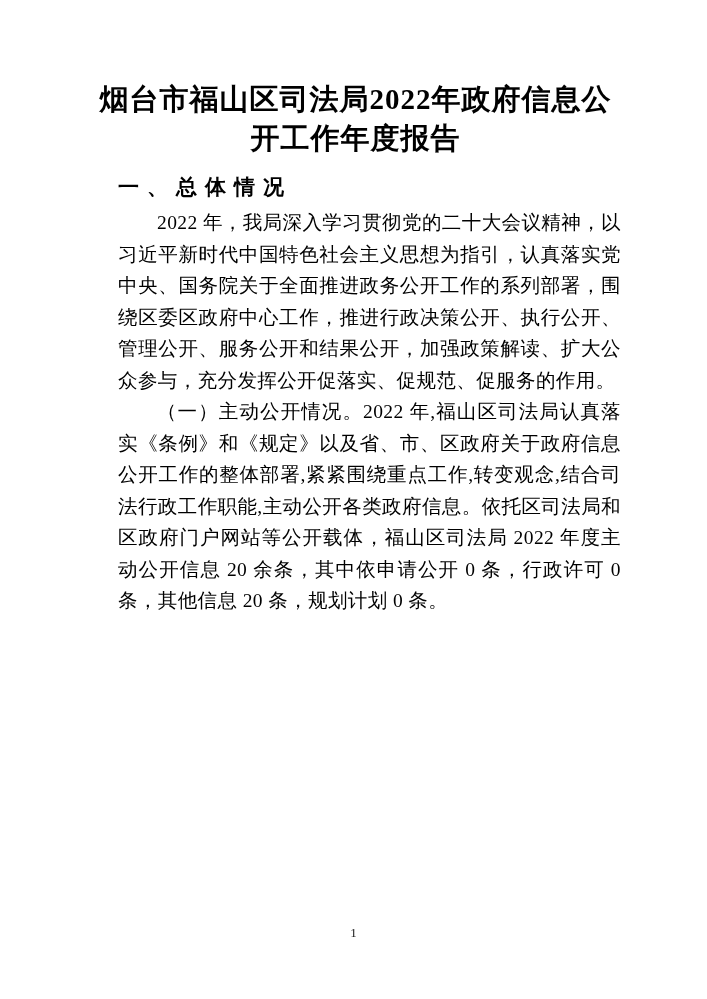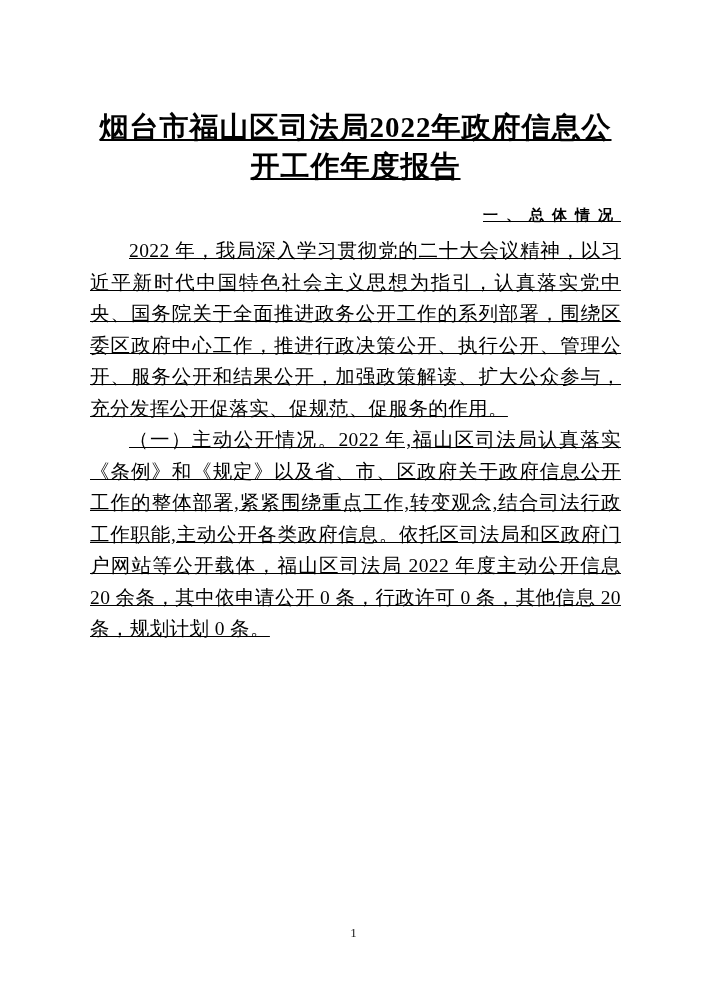--- a/index.html
+++ b/index.html
@@ -13,45 +13,44 @@
     color: #000000;
   }
   .page {
     position: relative;
     width: 707px;
     height: 999px;
     background: #ffffff;
     overflow: hidden;
   }
   .content {
-    padding: 108px 86px 0 90px;
-    text-decoration: underline;
+    padding: 80px 86px 0 90px;
   }
   .doc-title {
     font-family: "Liberation Serif", "DejaVu Serif", serif;
     font-weight: bold;
     font-size: 29px;
     line-height: 39px;
     text-align: center;
     letter-spacing: 1px;
     color: #000000;
   }
   .section-heading {
     margin-top: 15px;
     margin-left: 28px;
     font-family: "Liberation Sans", "DejaVu Sans", sans-serif;
     font-weight: bold;
-    font-size: 15px;
+    font-size: 21px;
     letter-spacing: 8px;
     line-height: 28px;
     color: #000000;
-    text-align: right;
   }
   .body-text {
     margin-top: 6px;
+    margin-left: 28px;
   }
   .body-text p {
     font-size: 19.5px;
     line-height: 31.5px;
     text-align: justify;
     text-indent: 2em;
     letter-spacing: 0.4px;
     color: #000000;
   }
   .page-footer {

